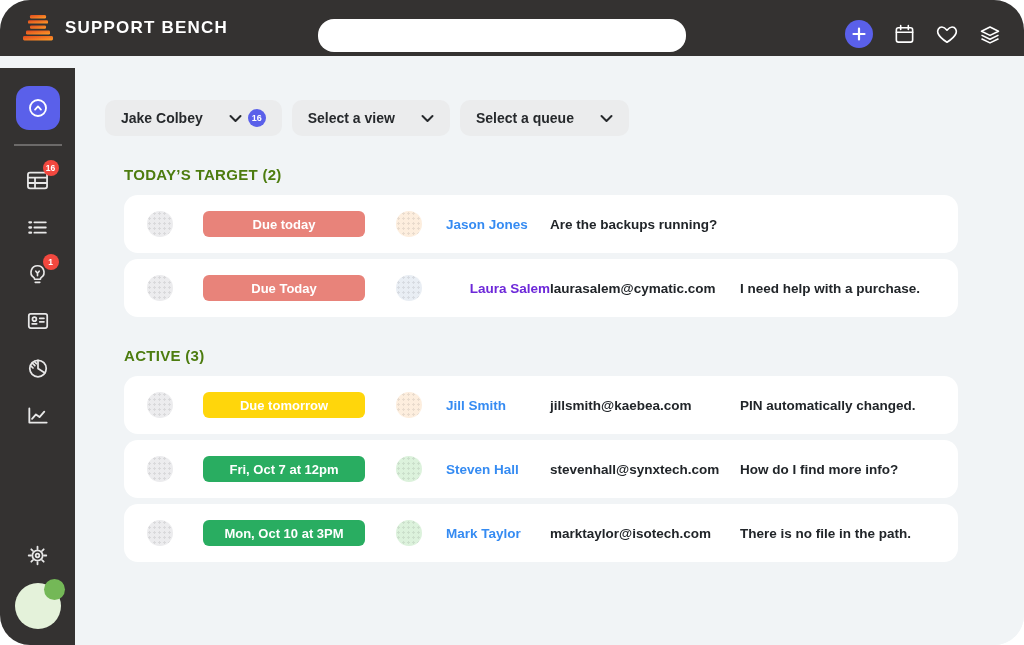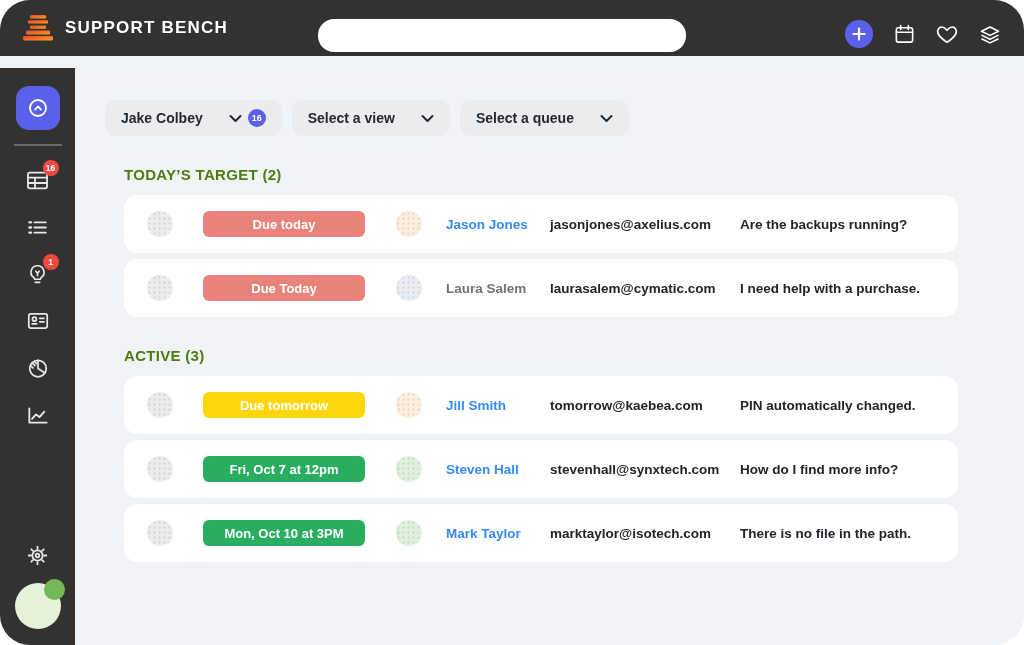--- a/index.html
+++ b/index.html
@@ -254,44 +254,43 @@
 
     <div id="sections">
   <div>
     <div class="section-title">Today’s Target (2)</div>
     <div class="rows">
   <div class="row">
     <div class="dotcircle lead"></div>
     <div class="badge" style="background: rgb(232, 131, 122);">Due today</div>
     <div class="dotcircle av" style="background-color: rgb(253, 238, 222);"></div>
     <div class="name" style="color: rgb(53, 139, 242);">Jason Jones</div>
-    <div class="email">jasonjones@axelius.com</div>
     <div class="msg">Are the backups running?</div>
   </div>
 
   <div class="row">
     <div class="dotcircle lead"></div>
     <div class="badge" style="background: rgb(232, 131, 122);">Due Today</div>
     <div class="dotcircle av" style="background-color: rgb(233, 238, 244);"></div>
-    <div class="name" style="color: #737373;">Laura Salem</div>
+    <div class="name" style="color: #6d28d9; text-align: right;">Laura Salem</div>
     <div class="email">laurasalem@cymatic.com</div>
     <div class="msg">I need help with a purchase.</div>
   </div>
 </div>
   </div>
 
   <div>
     <div class="section-title">Active (3)</div>
     <div class="rows">
   <div class="row">
     <div class="dotcircle lead"></div>
     <div class="badge" style="background: rgb(255, 214, 11);">Due tomorrow</div>
     <div class="dotcircle av" style="background-color: rgb(253, 238, 222);"></div>
     <div class="name" style="color: rgb(53, 139, 242);">Jill Smith</div>
-    <div class="email">tomorrow@kaebea.com</div>
+    <div class="email">jillsmith@kaebea.com</div>
     <div class="msg">PIN automatically changed.</div>
   </div>
 
   <div class="row">
     <div class="dotcircle lead"></div>
     <div class="badge" style="background: rgb(41, 173, 97);">Fri, Oct 7 at 12pm</div>
     <div class="dotcircle av" style="background-color: rgb(220, 242, 220);"></div>
     <div class="name" style="color: rgb(53, 139, 242);">Steven Hall</div>
     <div class="email">stevenhall@synxtech.com</div>
     <div class="msg">How do I find more info?</div>

